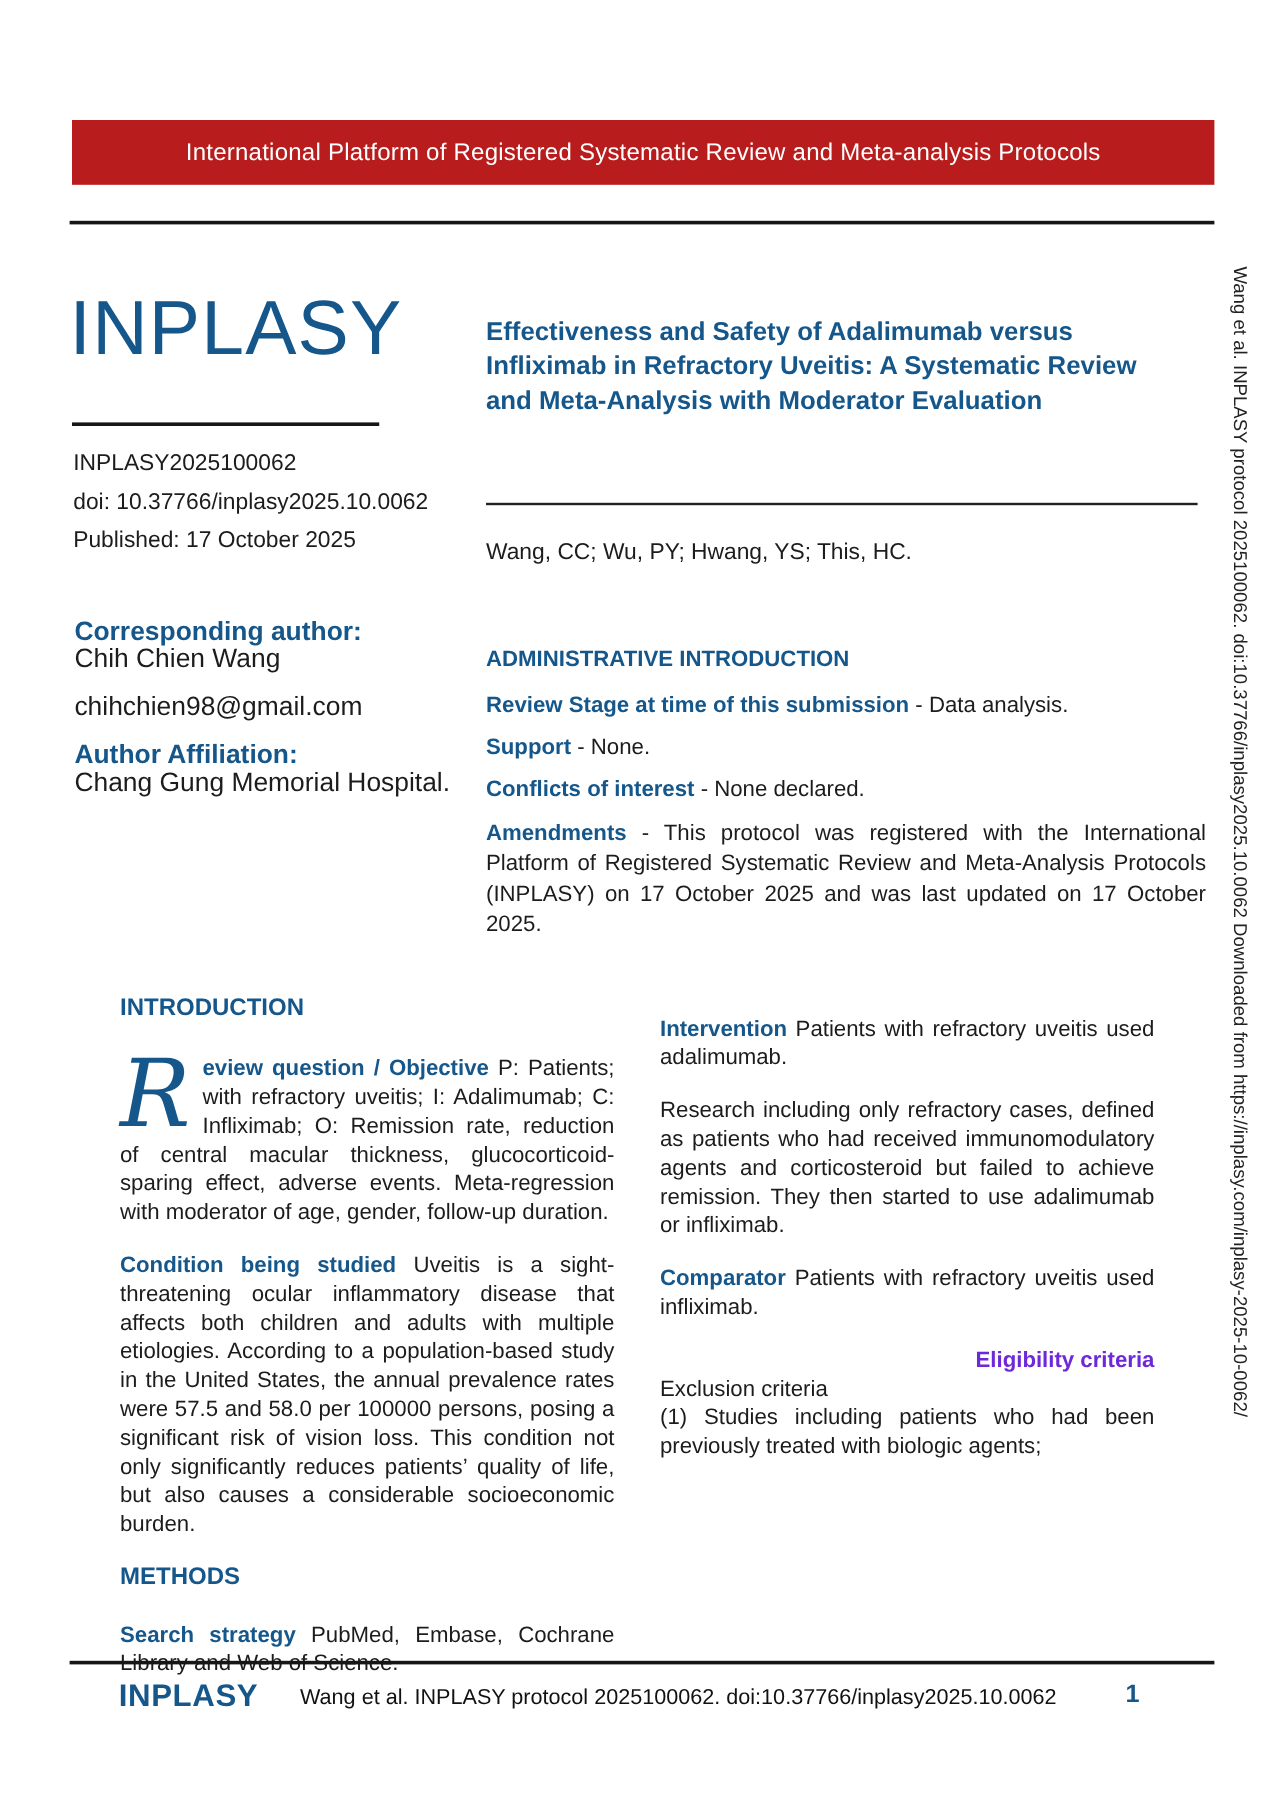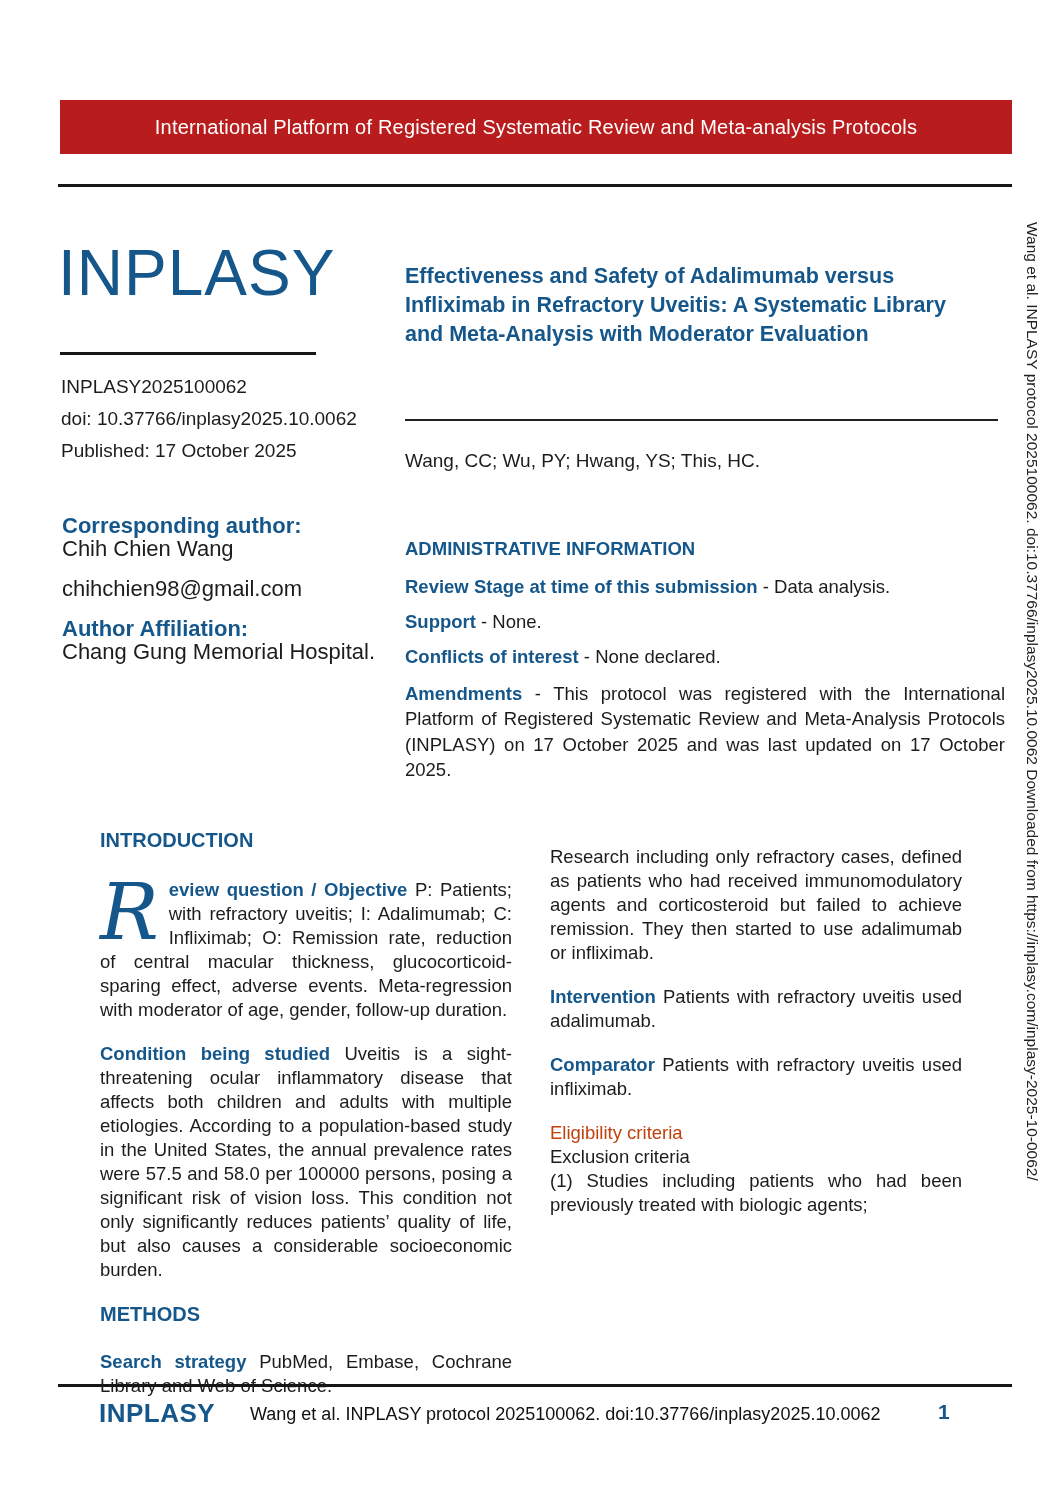--- a/index.html
+++ b/index.html
@@ -45,21 +45,21 @@
   .col-left{left:100px;top:828px;}
   .col-right{left:550px;top:845px;}
   .sec-heading{color:#15578b;font-weight:bold;font-size:20px;margin:0 0 26px 0;}
   .sec-heading.methods{margin-top:3px;margin-bottom:24px;}
   .para{text-align:justify;margin:0 0 20px 0;}
   .para.tight{margin-bottom:0;}
   .dropcap{
     float:left;font-family:"DejaVu Serif", serif;font-style:italic;
     font-size:78px;line-height:58px;color:#15578b;margin:5px 10px 0 0;
   }
-  .elig-label{color:#c2410c;font-weight:normal;}
+  .elig-label{color:#6d28d9;font-weight:bold;text-align:right;}
 
   .footer-logo{position:absolute;left:99px;top:1398px;font-size:26px;font-weight:bold;color:#15578b;letter-spacing:0.5px;}
   .footer-citation{position:absolute;left:250px;top:1404px;font-size:18px;color:#111;}
   .footer-page{position:absolute;left:938px;top:1400px;font-size:21px;font-weight:bold;color:#15578b;}
 
   .vertical-cite{
     position:absolute;left:1023px;top:222px;height:1180px;
     writing-mode:vertical-rl;text-orientation:mixed;
     font-size:15.5px;color:#222;white-space:nowrap;
   }
@@ -85,27 +85,27 @@
   <div class="blue-bold">Corresponding author:</div>
   <div>Chih Chien Wang</div>
   <div class="gap"></div>
   <div>chihchien98@gmail.com</div>
   <div class="gap"></div>
   <div class="blue-bold">Author Affiliation:</div>
   <div>Chang Gung Memorial Hospital.</div>
 </div>
 
 <div class="title-block">
-  <div class="paper-title">Effectiveness and Safety of Adalimumab versus Infliximab in Refractory Uveitis: A Systematic Library and Meta-Analysis with Moderator Evaluation</div>
+  <div class="paper-title">Effectiveness and Safety of Adalimumab versus Infliximab in Refractory Uveitis: A Systematic Review and Meta-Analysis with Moderator Evaluation</div>
 </div>
 <div class="rule rule-title"></div>
 <div class="authors-line">Wang, CC; Wu, PY; Hwang, YS; This, HC.</div>
 
 <div class="admin-block">
-  <div class="admin-heading">ADMINISTRATIVE INFORMATION</div>
+  <div class="admin-heading">ADMINISTRATIVE INTRODUCTION</div>
   <div class="admin-row">
     <span class="lead">Review Stage at time of this submission</span><span> - Data analysis.</span>
   </div>
   <div class="admin-row">
     <span class="lead">Support</span><span> -  None.</span>
   </div>
   <div class="admin-row">
     <span class="lead">Conflicts of interest</span><span> - None declared.</span>
   </div>
   <div class="admin-row admin-par">
@@ -126,25 +126,25 @@
 
   <div class="sec-heading methods">METHODS</div>
 
   <p class="para tight">
     <span class="lead">Search strategy</span><span> PubMed, Embase, Cochrane Library and Web of Science.</span>
   </p>
 </div>
 
 <div class="col col-right">
   <p class="para">
-    <span>Research including only refractory cases, defined as patients who had received immunomodulatory agents and corticosteroid but failed to achieve remission. They then started to use adalimumab or infliximab.</span>
+    <span class="lead">Intervention</span><span> Patients with refractory uveitis used adalimumab.</span>
   </p>
 
   <p class="para">
-    <span class="lead">Intervention</span><span> Patients with refractory uveitis used adalimumab.</span>
+    <span>Research including only refractory cases, defined as patients who had received immunomodulatory agents and corticosteroid but failed to achieve remission. They then started to use adalimumab or infliximab.</span>
   </p>
 
   <p class="para">
     <span class="lead">Comparator</span><span> Patients with refractory uveitis used infliximab.</span>
   </p>
 
 
   <div>
     <div class="elig-label">Eligibility criteria</div>
     <div>Exclusion criteria</div>

